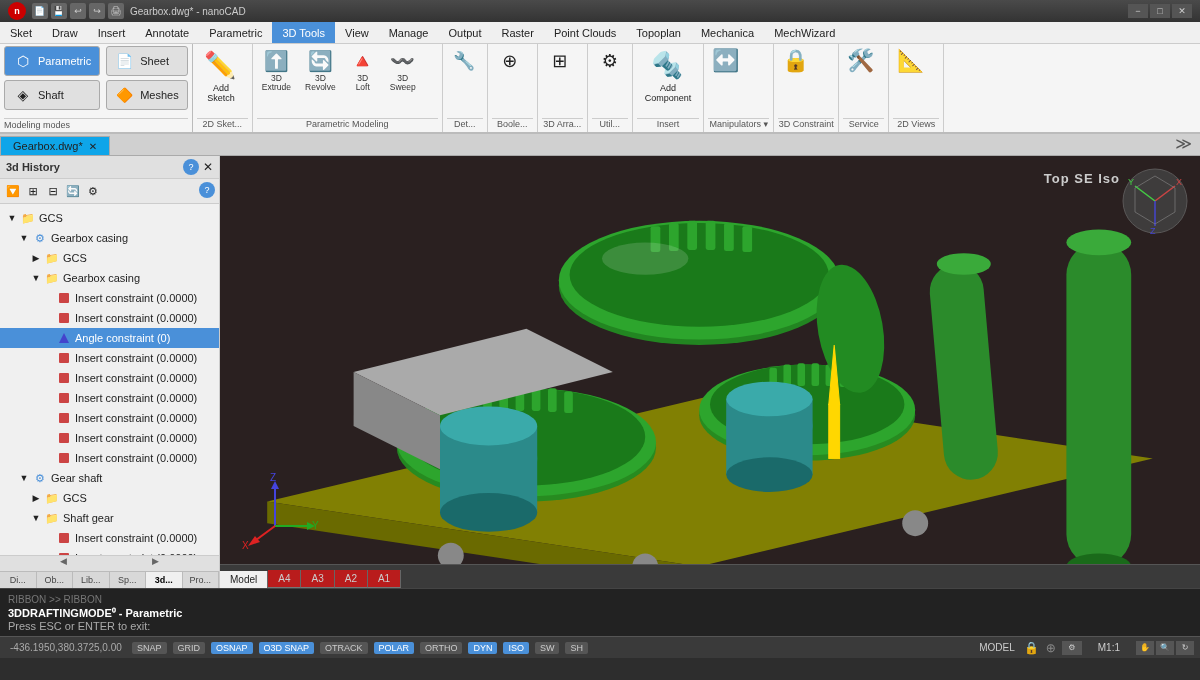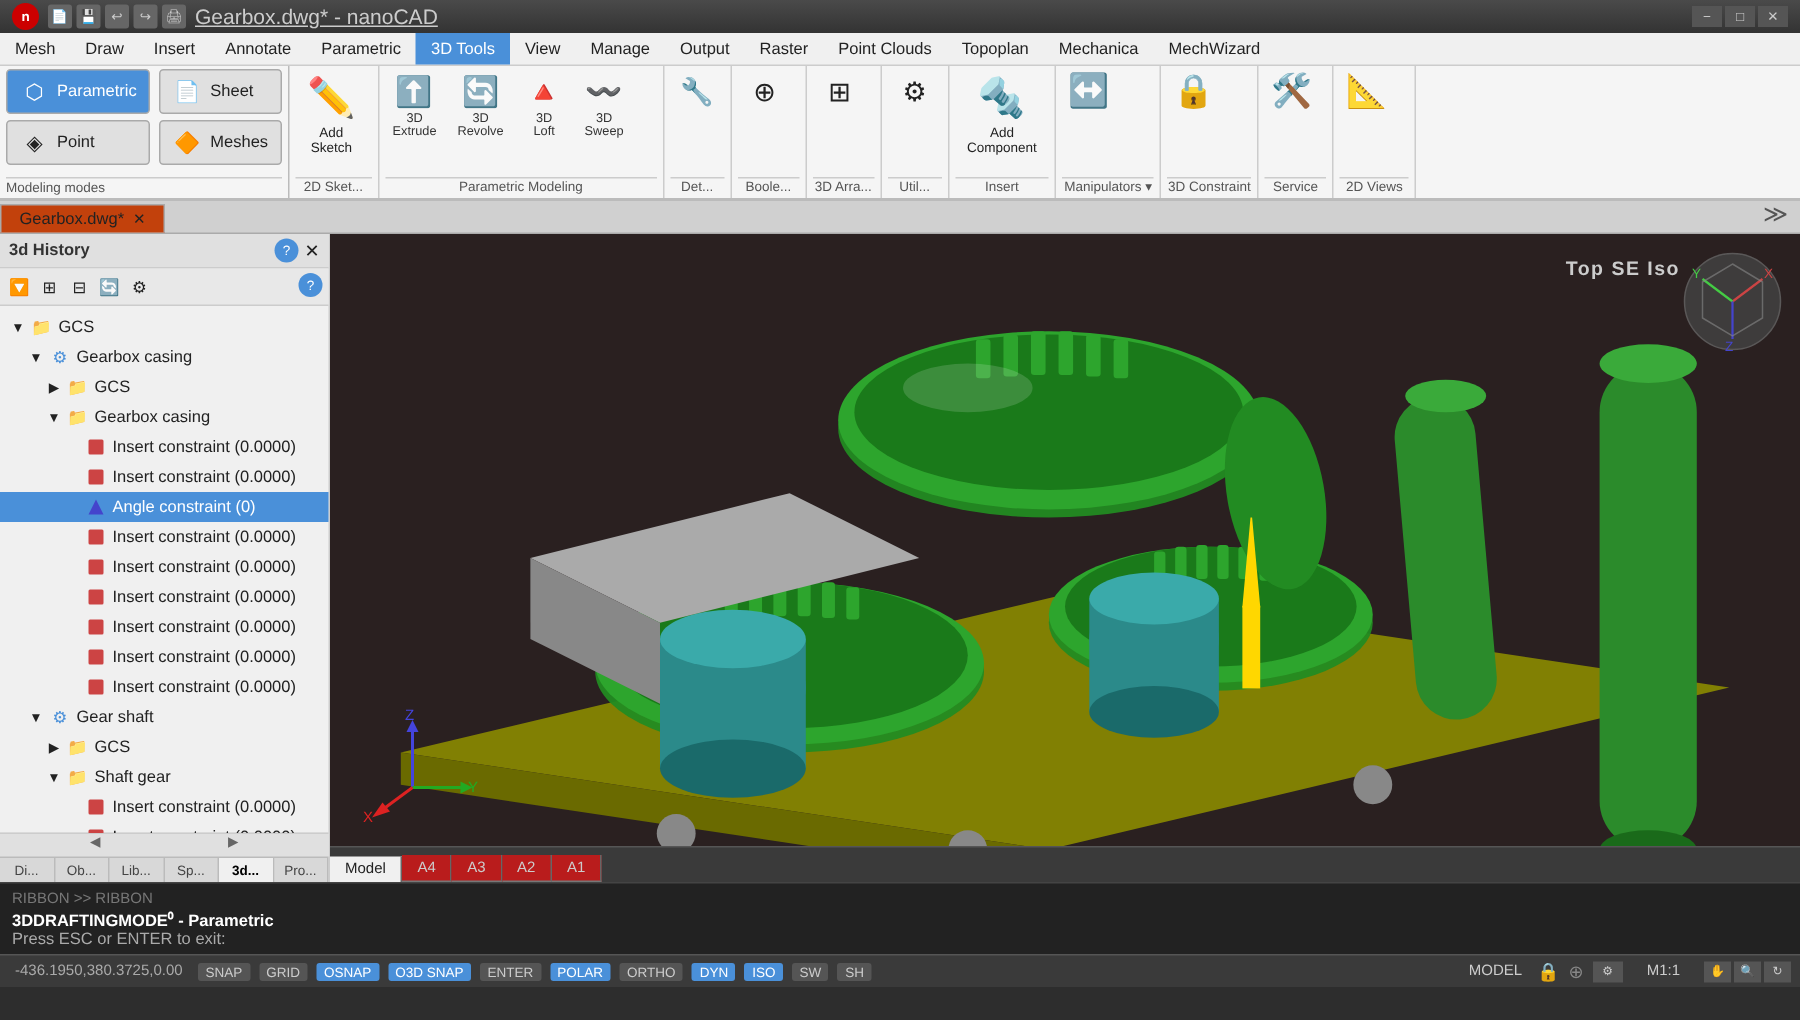--- a/index.html
+++ b/index.html
@@ -110,31 +110,31 @@
 <div id="titlebar">
   <div id="titlebar-left">
     <div id="app-logo">n</div>
     <div id="titlebar-icons">
       <div class="tbar-icon">📄</div>
       <div class="tbar-icon">💾</div>
       <div class="tbar-icon">↩</div>
       <div class="tbar-icon">↪</div>
       <div class="tbar-icon">🖨</div>
     </div>
-    <div style="color:#ccc;font-size:14px;text-decoration:underline;">Gearbox.dwg* - nanoCAD</div>
+    <div style="color:#ccc;font-size:10px;">Gearbox.dwg* - nanoCAD</div>
   </div>
   <div id="titlebar-right">
     <div class="win-btn">−</div>
     <div class="win-btn">□</div>
     <div class="win-btn close">✕</div>
   </div>
 </div>
 
 <div id="menubar">
-  <div class="menu-item">Mesh</div>
+  <div class="menu-item">Sket</div>
   <div class="menu-item">Draw</div>
   <div class="menu-item">Insert</div>
   <div class="menu-item">Annotate</div>
   <div class="menu-item">Parametric</div>
   <div class="menu-item tab-3dtools active">3D Tools</div>
   <div class="menu-item">View</div>
   <div class="menu-item">Manage</div>
   <div class="menu-item">Output</div>
   <div class="menu-item">Raster</div>
   <div class="menu-item">Point Clouds</div>
@@ -147,21 +147,21 @@
 
   <div style="display:flex;flex-direction:column;border-right:1px solid #bbb;padding:2px 4px;">
     <div class="ribbon-row">
       <div class="mode-col">
         <div class="mode-btn active" style="background:#4a90d9;color:white;">
           <div class="mode-btn-icon">⬡</div>
           <span>Parametric</span>
         </div>
         <div class="mode-btn">
           <div class="mode-btn-icon">◈</div>
-          <span>Point</span>
+          <span>Shaft</span>
         </div>
       </div>
       <div class="mode-col" style="margin-left:4px;">
         <div class="mode-btn">
           <div class="mode-btn-icon">📄</div>
           <span>Sheet</span>
         </div>
         <div class="mode-btn">
           <div class="mode-btn-icon">🔶</div>
           <span>Meshes</span>
@@ -287,21 +287,21 @@
       <div class="ribbon-btn">
         <div class="btn-icon" style="font-size:22px;">📐</div>
       </div>
     </div>
     <div class="ribbon-section-label">2D Views</div>
   </div>
 
 </div>
 
 <div style="background:#d0d0d0;height:22px;display:flex;align-items:flex-end;border-bottom:1px solid #aaa;">
-  <div style="padding:3px 12px;background:#c2410c;border:1px solid #aaa;border-bottom:none;font-size:11px;cursor:pointer;display:flex;align-items:center;gap:6px;">
+  <div style="padding:3px 12px;background:#0ea5e9;border:1px solid #aaa;border-bottom:none;font-size:11px;cursor:pointer;display:flex;align-items:center;gap:6px;">
     <span>Gearbox.dwg*</span>
     <span style="cursor:pointer;font-size:10px;">✕</span>
   </div>
   <div style="flex:1;"></div>
   <div style="padding:2px 8px;font-size:16px;cursor:pointer;color:#555;">≫</div>
 </div>
 
 <div id="main" style="height:calc(680px - 22px - 22px - 90px - 22px - 22px - 48px - 22px);">
 
   <div id="sidebar">
@@ -631,21 +631,21 @@
     <span style="color:#aaa;">Press ESC or ENTER to exit:</span>
   </div>
 </div>
 
 <div id="statusbar">
   <span class="status-item" style="font-size:10px;color:#aaa;min-width:120px;">-436.1950,380.3725,0.00</span>
   <div class="status-btn">SNAP</div>
   <div class="status-btn">GRID</div>
   <div class="status-btn active">OSNAP</div>
   <div class="status-btn active">O3D SNAP</div>
-  <div class="status-btn">ENTER</div>
+  <div class="status-btn">OTRACK</div>
   <div class="status-btn active">POLAR</div>
   <div class="status-btn">ORTHO</div>
   <div class="status-btn active">DYN</div>
   <div class="status-btn active">ISO</div>
   <div class="status-btn">SW</div>
   <div class="status-btn">SH</div>
   <div style="flex:1;"></div>
   <span class="status-item">MODEL</span>
   <span style="font-size:12px;color:#888;">🔒</span>
   <span style="font-size:12px;color:#888;">⊕</span>

